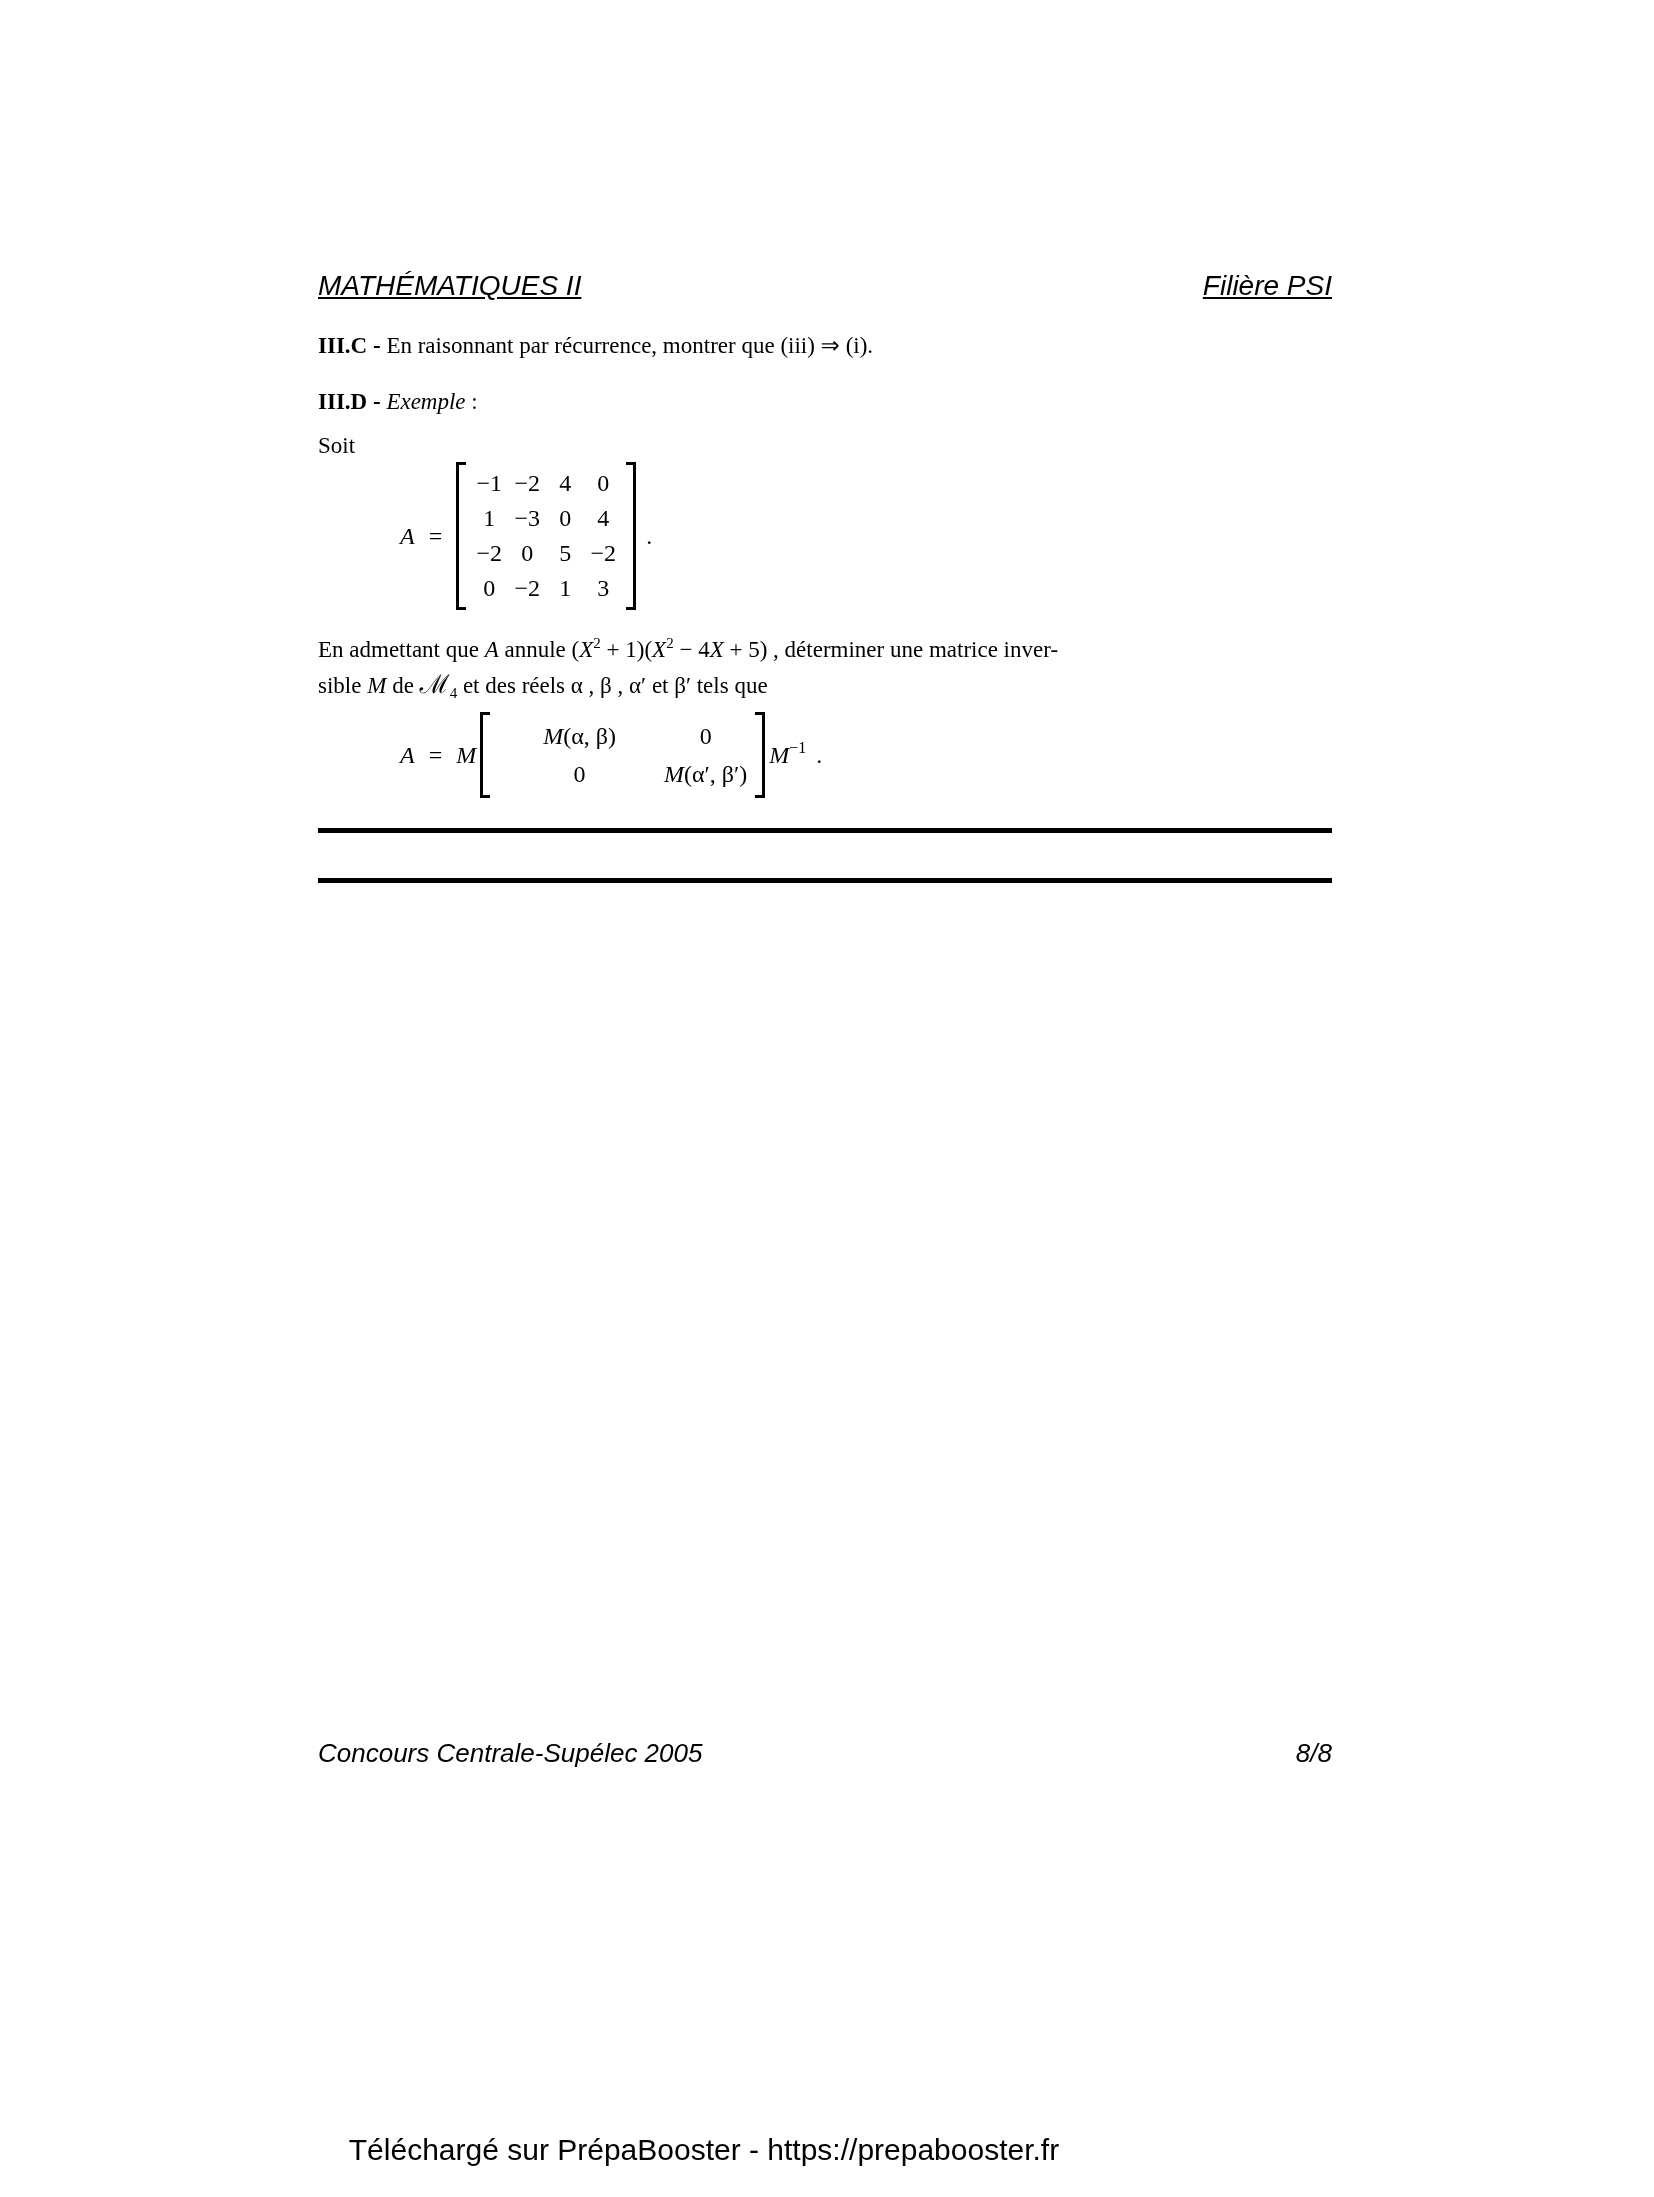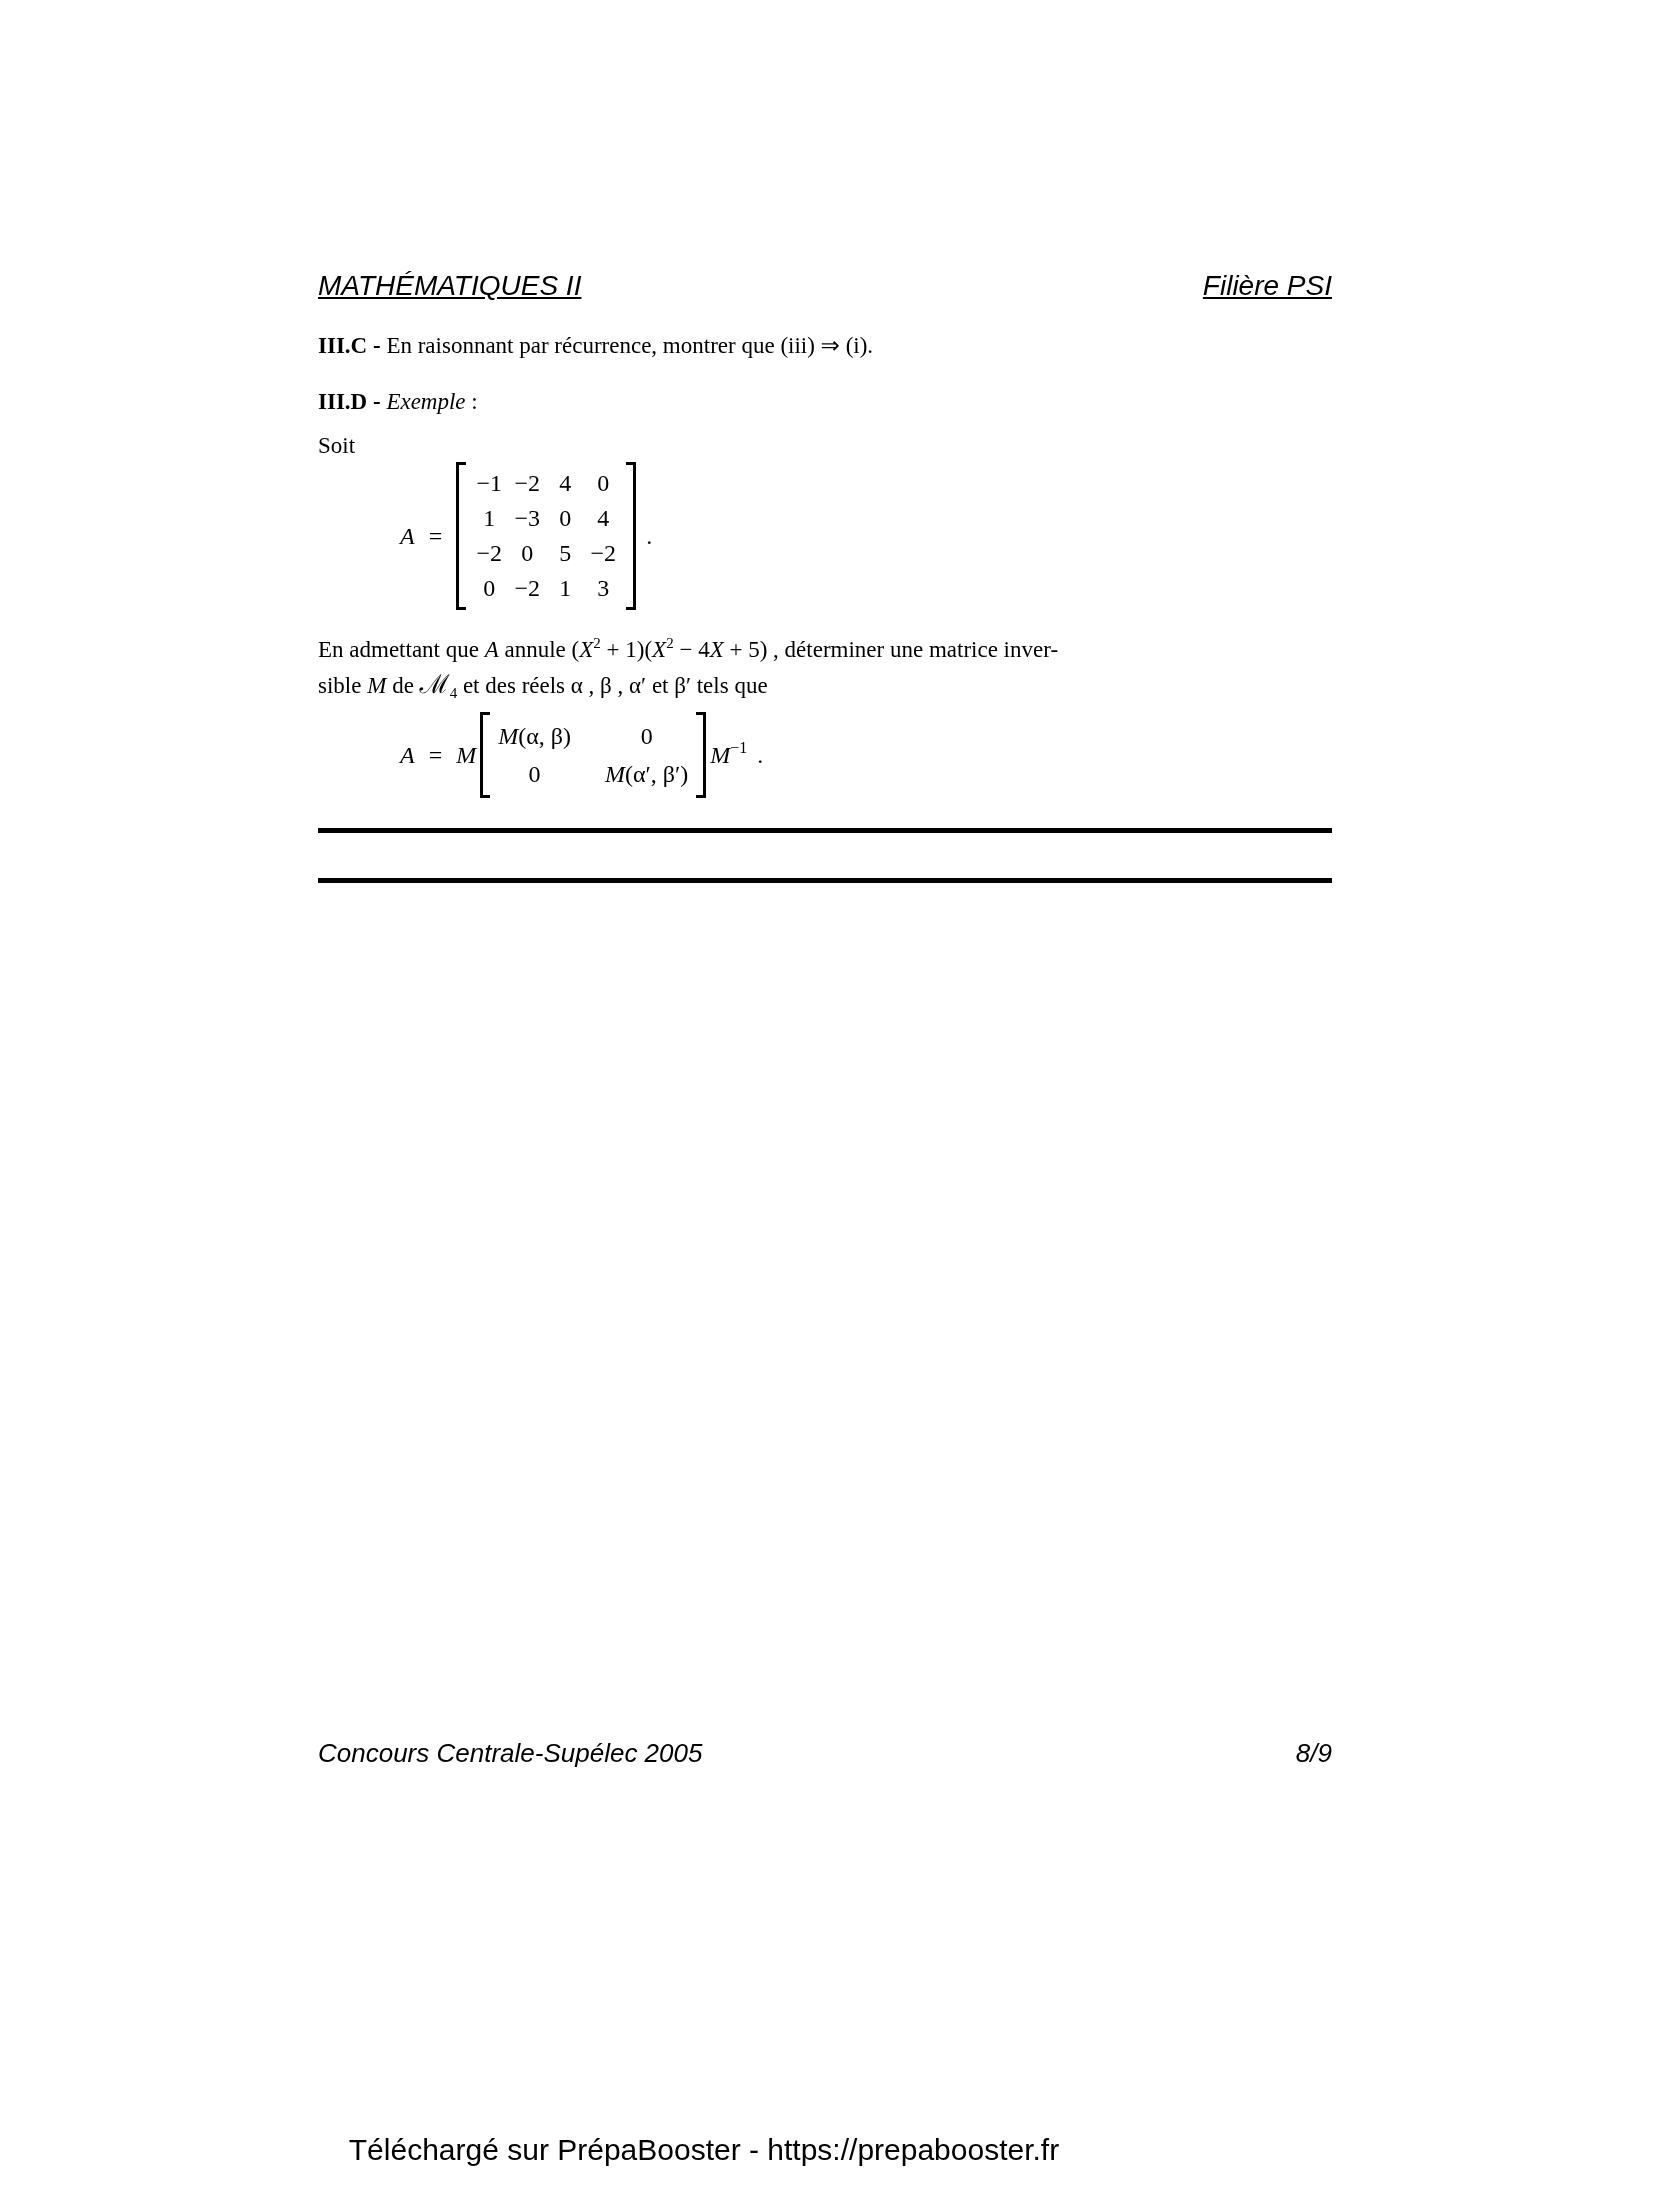--- a/index.html
+++ b/index.html
@@ -43,21 +43,21 @@
   .eq-eq { font-size: 24px; margin-right: 14px; }
   .eq-m-outer { font-style: italic; font-size: 24px; margin-right: 4px; }
   .bracket { align-self: stretch; width: 10px; border: 3px solid #000; }
   .bracket.left  { border-right: none; }
   .bracket.right { border-left: none; }
   .mgrid {
     display: grid; align-items: center; justify-items: center;
     font-size: 24px; padding: 4px 4px;
   }
   .mgrid4 { grid-template-columns: repeat(4, 38px); line-height: 35px; }
-  .mgrid2 { grid-template-columns: auto auto; column-gap: 34px; line-height: 38px; padding: 5px 8px; }
+  .mgrid2 { grid-template-columns: auto auto; column-gap: 48px; line-height: 38px; padding: 5px 8px; margin-left: 45px; }
   .eq-period { font-size: 24px; margin-left: 10px; }
   .eq-minv { font-style: italic; font-size: 24px; margin-left: 4px; }
   sup.inv { font-size: 16px; vertical-align: 10px; font-style: normal; line-height: 0; }
 
   
   .rule { position: absolute; left: 318px; width: 1014px; height: 5px; background: #000; }
   .rule-top { top: 828px; }
   .rule-bottom { top: 878px; }
   .fin-line {
     top: 838px; text-align: center;
@@ -146,18 +146,18 @@
     <span class="bracket right"></span>
     <span class="eq-minv"><span>M</span><sup class="inv">−1</sup></span>
     <span class="eq-period">.</span>
   </div>
 
   <div class="rule rule-top"></div>
   <div class="rule rule-bottom"></div>
 
   <div class="band doc-footer">
     <span class="sans-it">Concours Centrale-Supélec 2005</span>
-    <span class="sans-it">8/9</span>
+    <span class="sans-it">8/8</span>
   </div>
 
   <div class="watermark">Téléchargé sur PrépaBooster - https://prepabooster.fr</div>
 
 </div>
 
 </body></html>

